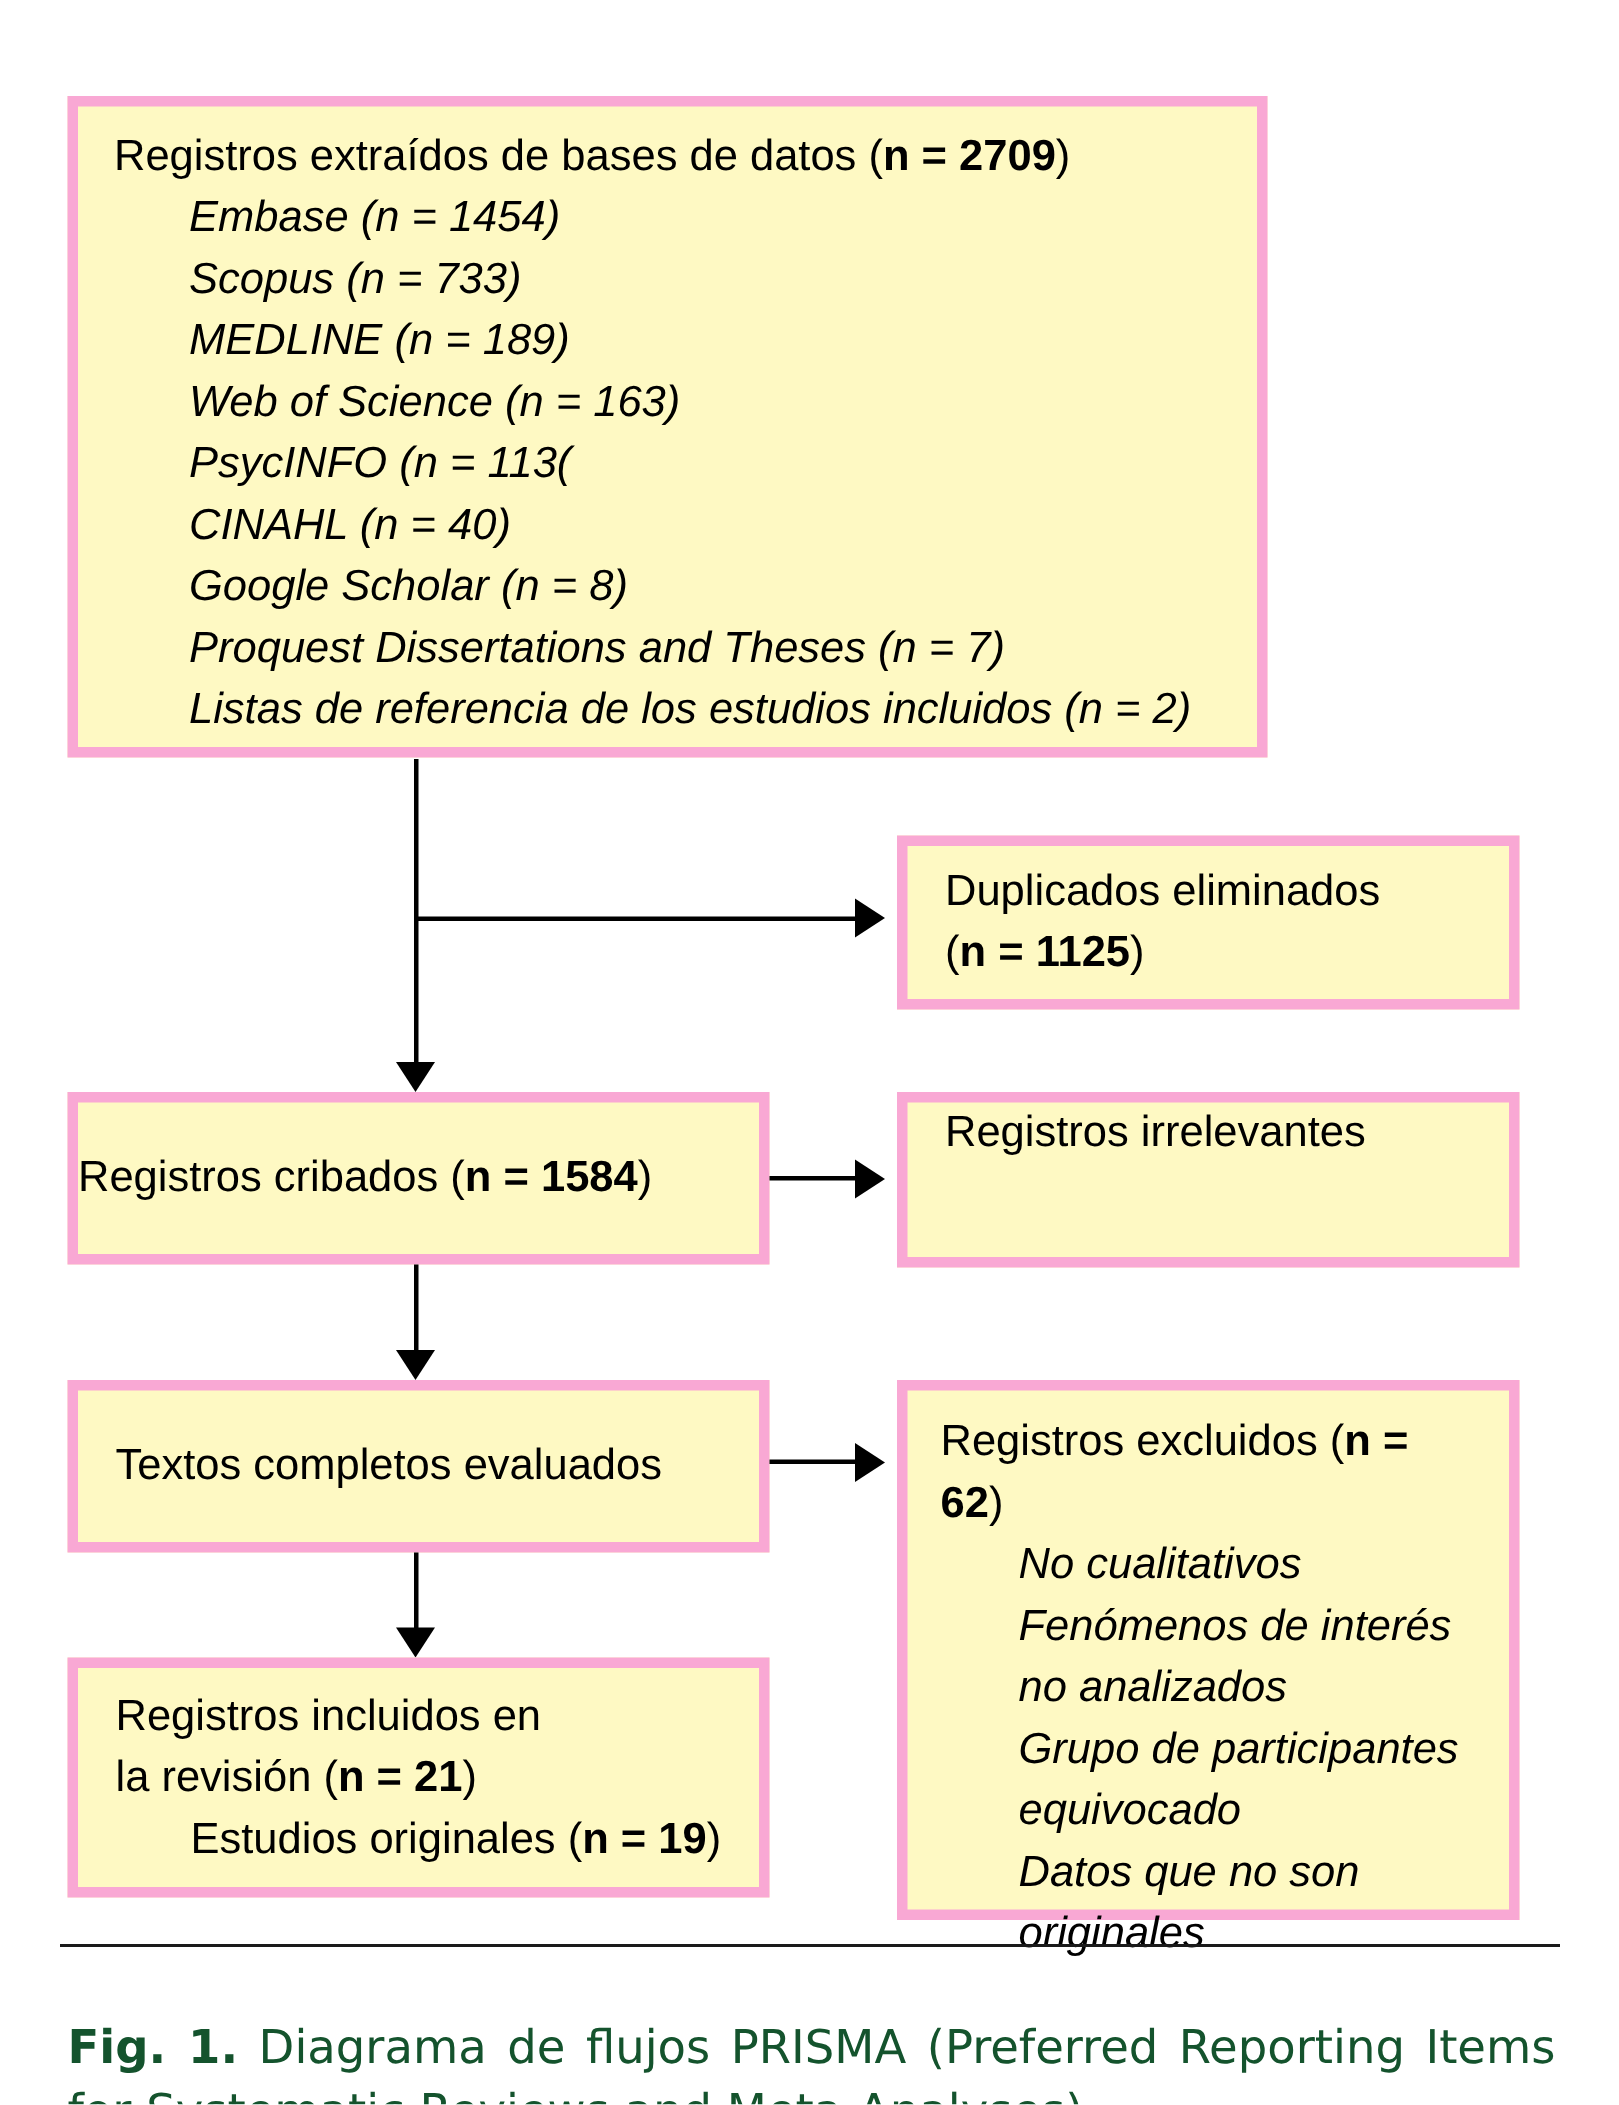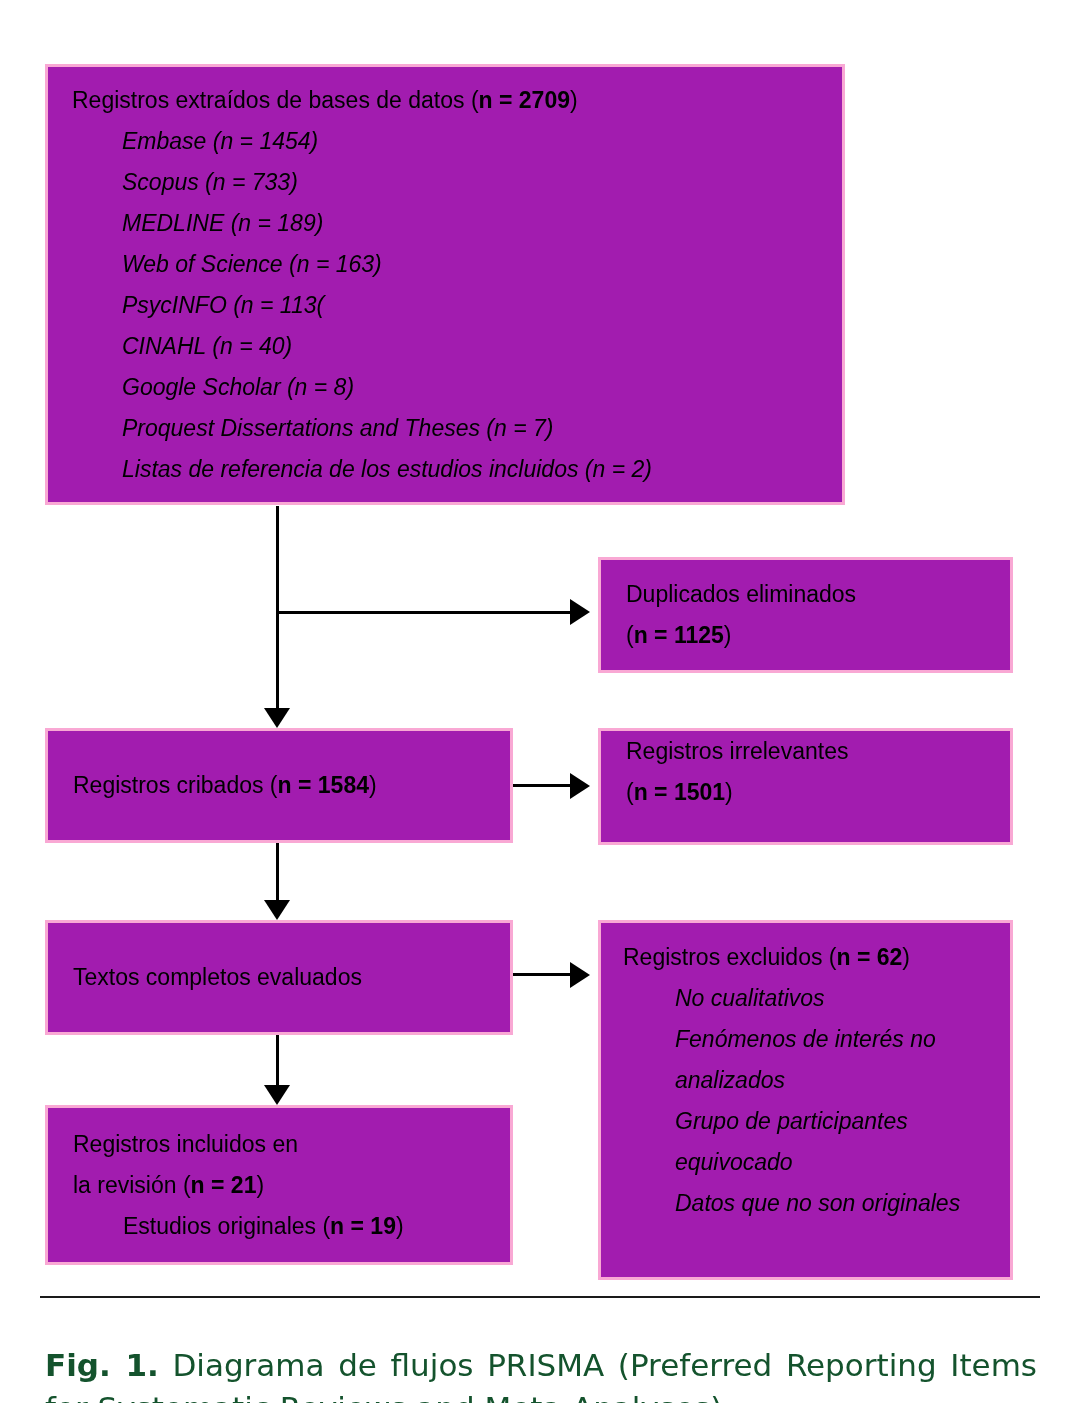--- a/index.html
+++ b/index.html
@@ -8,40 +8,40 @@
     position: relative;
     width: 1079px;
     height: 1403px;
     background: #ffffff;
     color: #000000;
     font-family: "Liberation Sans", sans-serif;
     overflow: hidden;
   }
   .box {
     position: absolute;
-    border: 3px solid #f9a8d4;
-    background: #a21caf;
-    font-size: 23px;
+    border: 7px solid #f9a8d4;
+    background: #fef9c3;
+    font-size: 29px;
     line-height: 41px;
   }
   .bold { font-weight: 700; }
   .db-box {
     left: 45px; top: 64px; width: 800px; height: 441px;
     padding: 13px 24px;
   }
   .db-items { padding-left: 50px; font-style: italic; }
   .dup-box {
     left: 598px; top: 557px; width: 415px; height: 116px;
     display: flex; flex-direction: column; justify-content: center;
     padding-left: 25px; padding-right: 16px;
   }
   .screened-box {
     left: 45px; top: 728px; width: 468px; height: 115px;
     display: flex; align-items: center;
-    padding-left: 25px; padding-right: 16px;
+    padding-right: 16px;
   }
   .irrelevant-box {
     left: 598px; top: 728px; width: 415px; height: 117px;
     display: flex; flex-direction: column; justify-content: flex-start;
     padding-left: 25px; padding-right: 16px;
   }
   .fulltext-box {
     left: 45px; top: 920px; width: 468px; height: 115px;
     display: flex; flex-direction: column; justify-content: center;
     padding-left: 25px; padding-right: 16px;
@@ -125,23 +125,20 @@
     <div>
       <span>Registros cribados (</span><span class="bold">n = 1584</span><span>)</span>
     </div>
   </div>
 
   <div class="line" style="left:513px; top:784px; width:57px; height:3px;"></div>
   <div class="arrowhead arrow-right" style="left:570px; top:773px;"></div>
 
   <div class="box irrelevant-box">
     <div>Registros irrelevantes</div>
-    <div>
-      <span>(</span><span class="bold">n = 1501</span><span>)</span>
-    </div>
   </div>
 
   <div class="line" style="left:276px; top:843px; width:3px; height:59px;"></div>
   <div class="arrowhead arrow-down" style="left:264px; top:900px;"></div>
 
   <div class="box fulltext-box">
     <div>Textos completos evaluados</div>
   </div>
 
   <div class="line" style="left:513px; top:973px; width:57px; height:3px;"></div>

